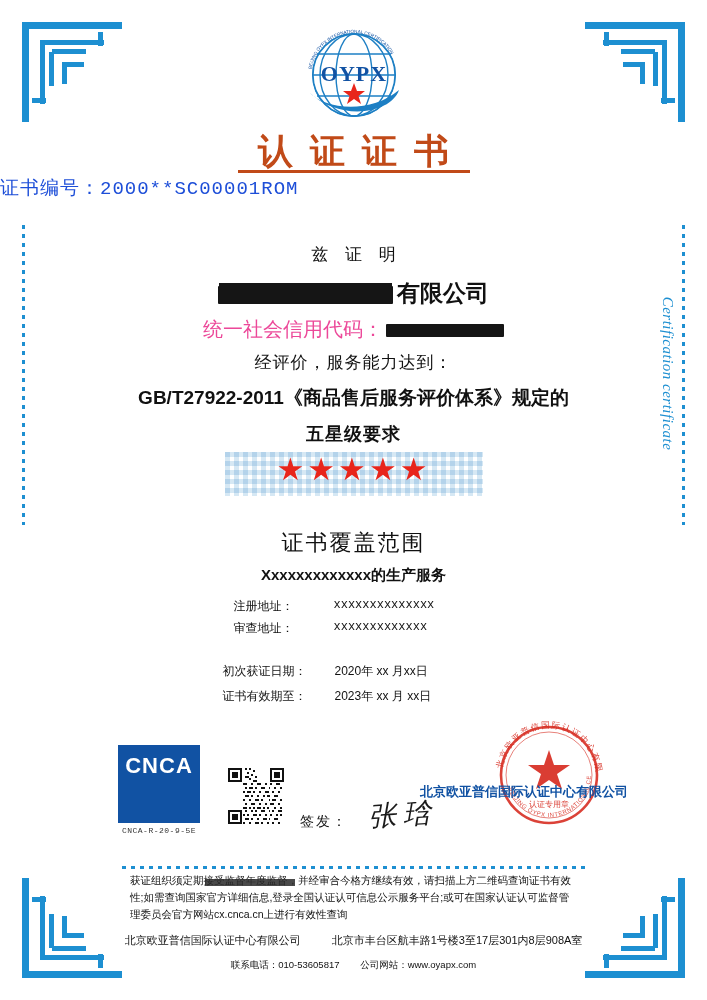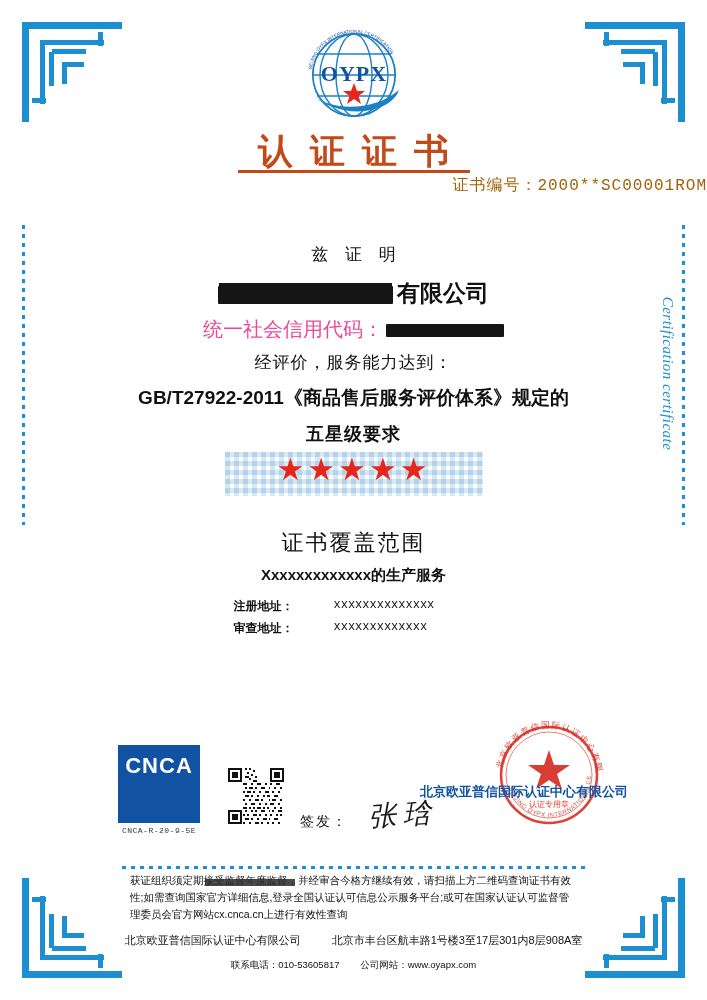--- a/index.html
+++ b/index.html
@@ -111,23 +111,23 @@
     left: 50%;
     transform: translateX(-50%);
     width: 232px;
     height: 3px;
     background: #c14a18;
   }
   .cert-no {
     position: absolute;
     top: 175px;
     left: 0; right: 0;
-    text-align: right;
-    font-size: 16px;
-    color: #a16207;
+    text-align: left;
+    font-size: 19px;
+    color: #1d4ed8;
     letter-spacing: 1px;
     font-family: "Liberation Mono", monospace;
   }
 
   
   .hereby {
     position: absolute;
     top: 243px;
     left: 0; right: 0;
     text-align: center;
@@ -255,21 +255,21 @@
     left: 0; right: 0;
     text-align: center;
     font-size: 12px;
     color: #111;
   }
   .addr-row {
     display: flex;
     justify-content: center;
     margin-bottom: 5px;
   }
-  .addr-label { width: 92px; text-align: left; font-weight: bold; }
+  .addr-label { width: 92px; text-align: left; }
   .addr-val   { width: 140px; text-align: left; font-family: "Liberation Mono", monospace; margin-left: 8px; }
 
   .date-block {
     position: absolute;
     top: 663px;
     left: 0; right: 0;
     font-size: 12px;
     color: #111;
   }
   .date-row {
@@ -515,20 +515,30 @@
     <div class="addr-row">
       <span class="addr-label">注册地址：</span>
       <span class="addr-val">xxxxxxxxxxxxxx</span>
     </div>
     <div class="addr-row">
       <span class="addr-label">审查地址：</span>
       <span class="addr-val">xxxxxxxxxxxxx</span>
     </div>
   </div>
 
+  <div class="date-block">
+    <div class="date-row">
+      <span class="date-label">初次获证日期：</span>
+      <span class="date-val">2020年 xx 月xx日</span>
+    </div>
+    <div class="date-row">
+      <span class="date-label">证书有效期至：</span>
+      <span class="date-val">2023年 xx 月 xx日</span>
+    </div>
+  </div>
 
   <div class="cnca">
     <div class="cnca-box">CNCA</div>
     <div class="cnca-code">CNCA-R-20-9-5E</div>
   </div>
 
   <div class="qr">
     <svg viewBox="0 0 29 29" width="56" height="56" shape-rendering="crispEdges">
       <rect width="29" height="29" fill="#ffffff"></rect>
       <g fill="#111111">

